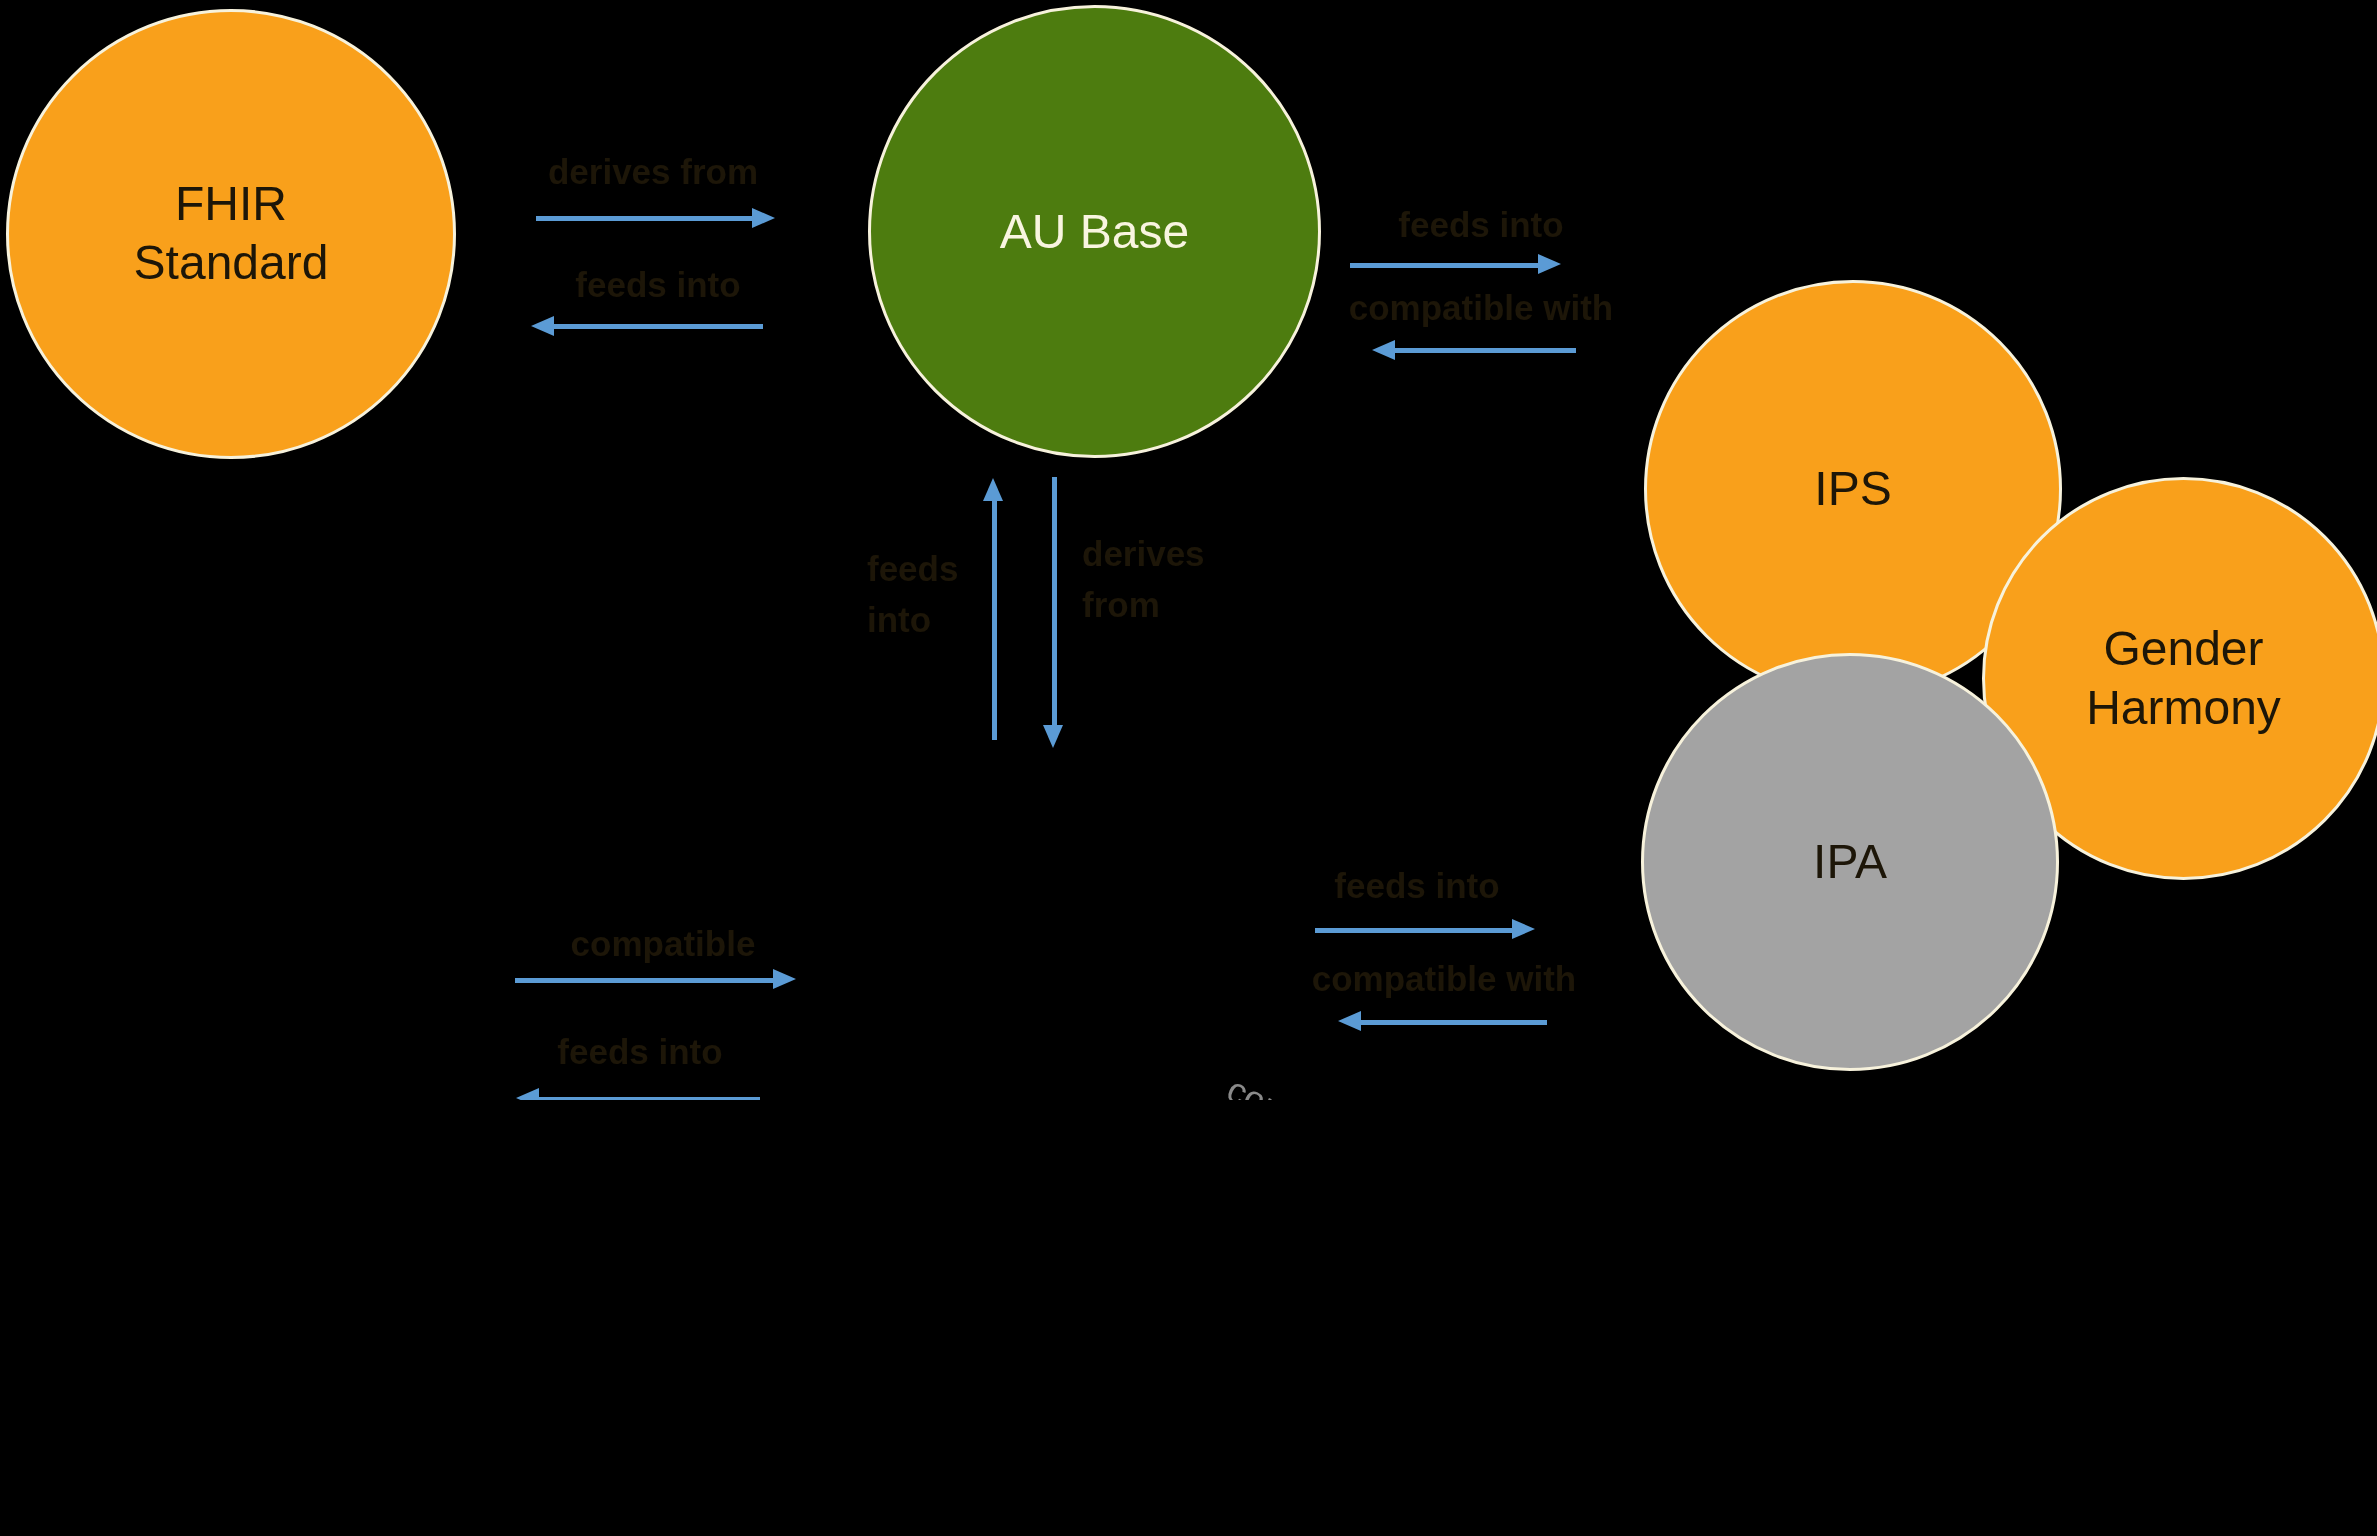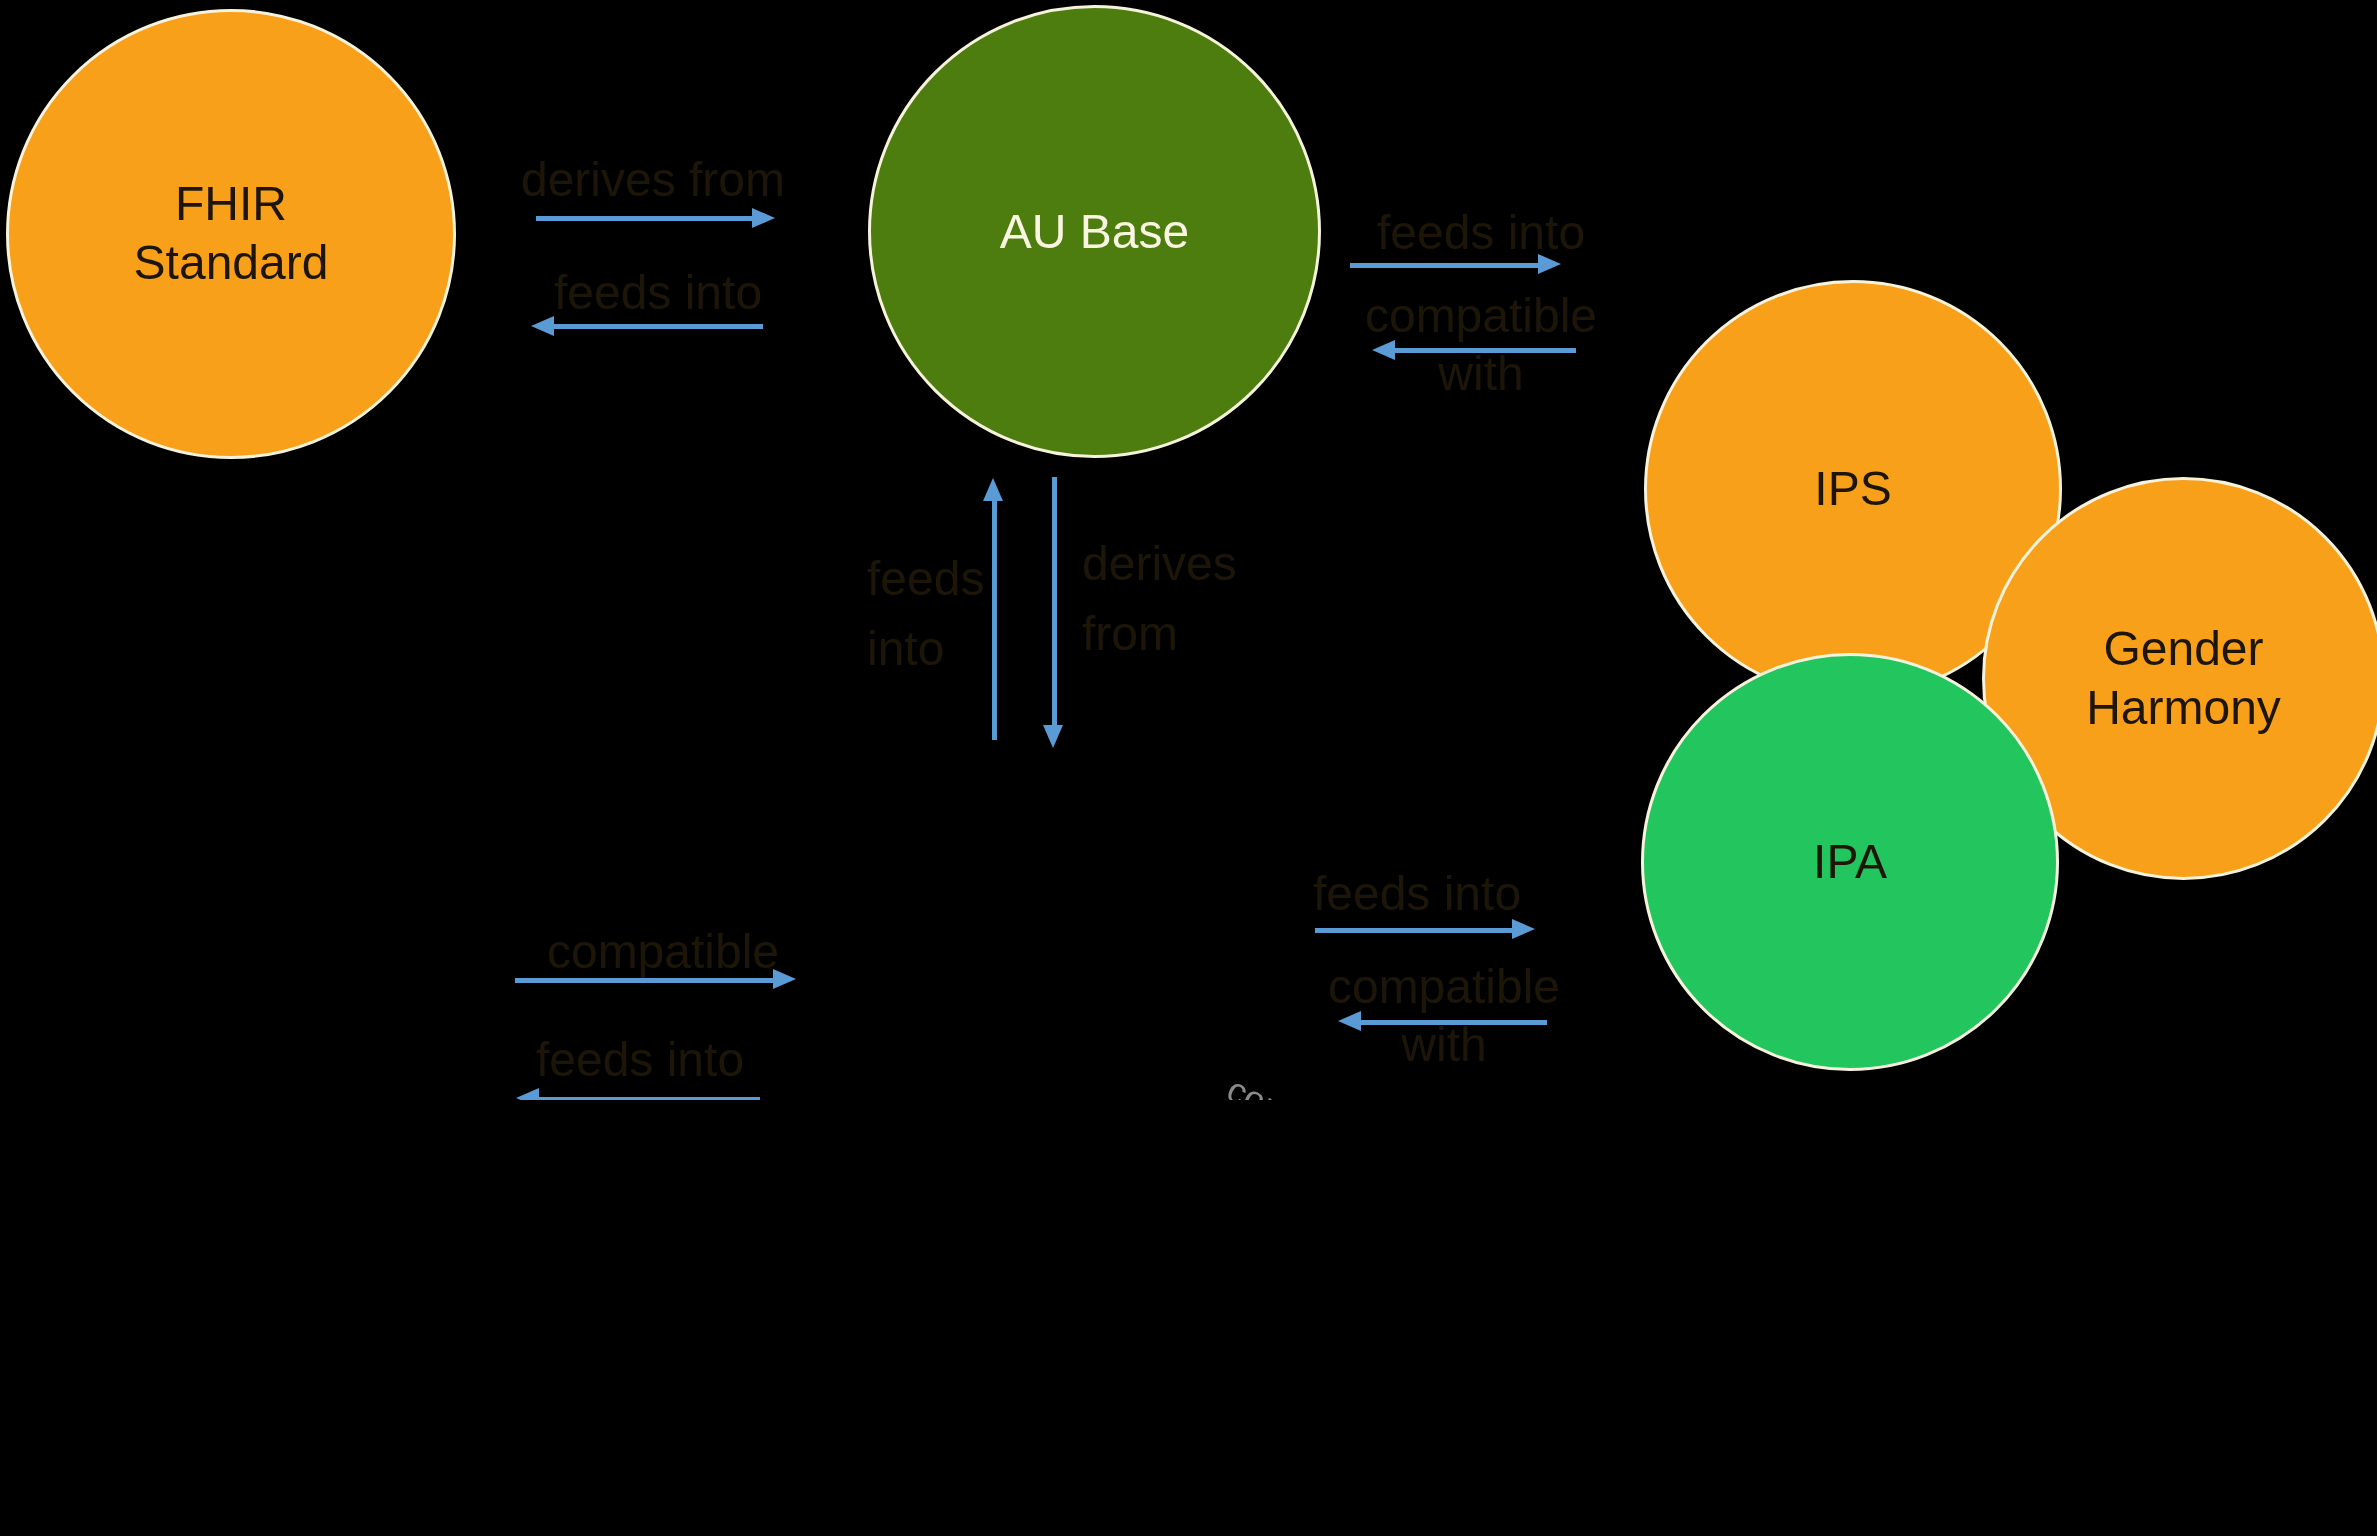--- a/index.html
+++ b/index.html
@@ -38,21 +38,21 @@
   #l-fhir{width:288px;} #l-gh{width:308px;}
   
   .shaft{position:absolute;}
   .head{position:absolute;width:0;height:0;border:10.7px solid transparent;}
   .head.right{border-left-width:23px;border-right-width:0;}
   .head.left {border-right-width:23px;border-left-width:0;}
   .head.up   {border-bottom-width:23px;border-top-width:0;}
   .head.down {border-top-width:23px;border-bottom-width:0;}
   .elabel{
     position:absolute;
-    font-size:48px;font-weight:400;line-height:1.2;
+    font-size:35px;font-weight:700;line-height:1.2;
     text-align:center;
   }
   .elabel.multi{text-align:left;line-height:1.45;}
   
   #lab-a1{left:519px;top:151px;width:268px;}
   #a1-shaft{left:536px;top:216px;width:216px;height:4.7px;}
   #a1-head {left:752px;top:208px;}
   #lab-a2{left:524px;top:264px;width:268px;}
   #a2-head {left:531px;top:316px;}
   #a2-shaft{left:553px;top:324px;width:210px;height:4.7px;}
@@ -111,21 +111,21 @@
   </div>
 
   <div class="node outlined" id="n-ips" style="background-color: rgb(249, 160, 27); border-color: rgb(247, 242, 220);">
     <span class="nlabel" style="color: rgb(29, 22, 8);">IPS</span>
   </div>
 
   <div class="node outlined" id="n-gh" style="background-color: rgb(249, 160, 27); border-color: rgb(247, 242, 220);">
     <span class="nlabel" id="l-gh" style="color: rgb(29, 22, 8);">Gender Harmony</span>
   </div>
 
-  <div class="node outlined" id="n-ipa" style="background-color: #22c55e; border-color: rgb(247, 242, 220);">
+  <div class="node outlined" id="n-ipa" style="background-color: #a3a3a3; border-color: rgb(247, 242, 220);">
     <span class="nlabel" style="color: rgb(29, 22, 8);">IPA</span>
   </div>
 
 
 
   <div class="node" id="n-uscore" style="border-color: rgb(92, 139, 200);">
     <span class="nlabel" style="color: rgb(51, 49, 26);">US Core</span>
   </div>
 
   <div class="elabel" id="lab-a1" style="color: rgb(29, 22, 8);">derives from</div>

